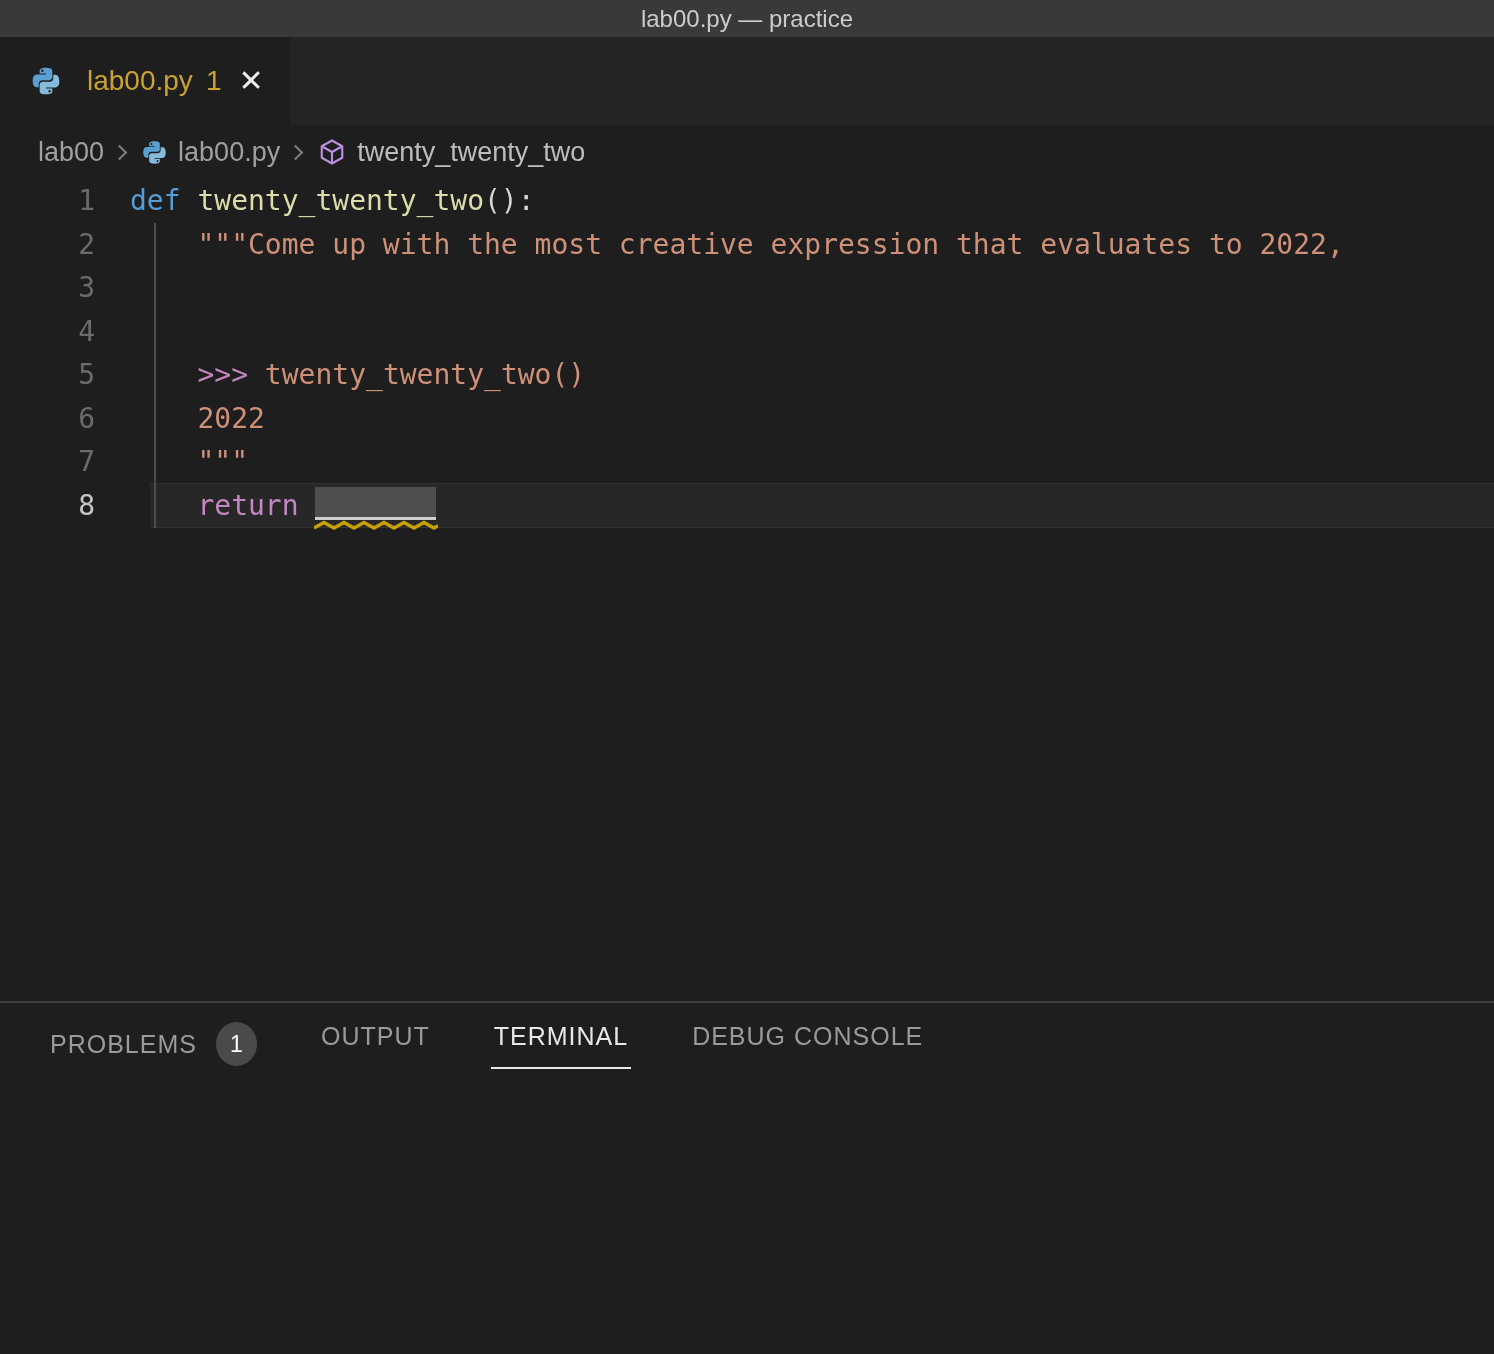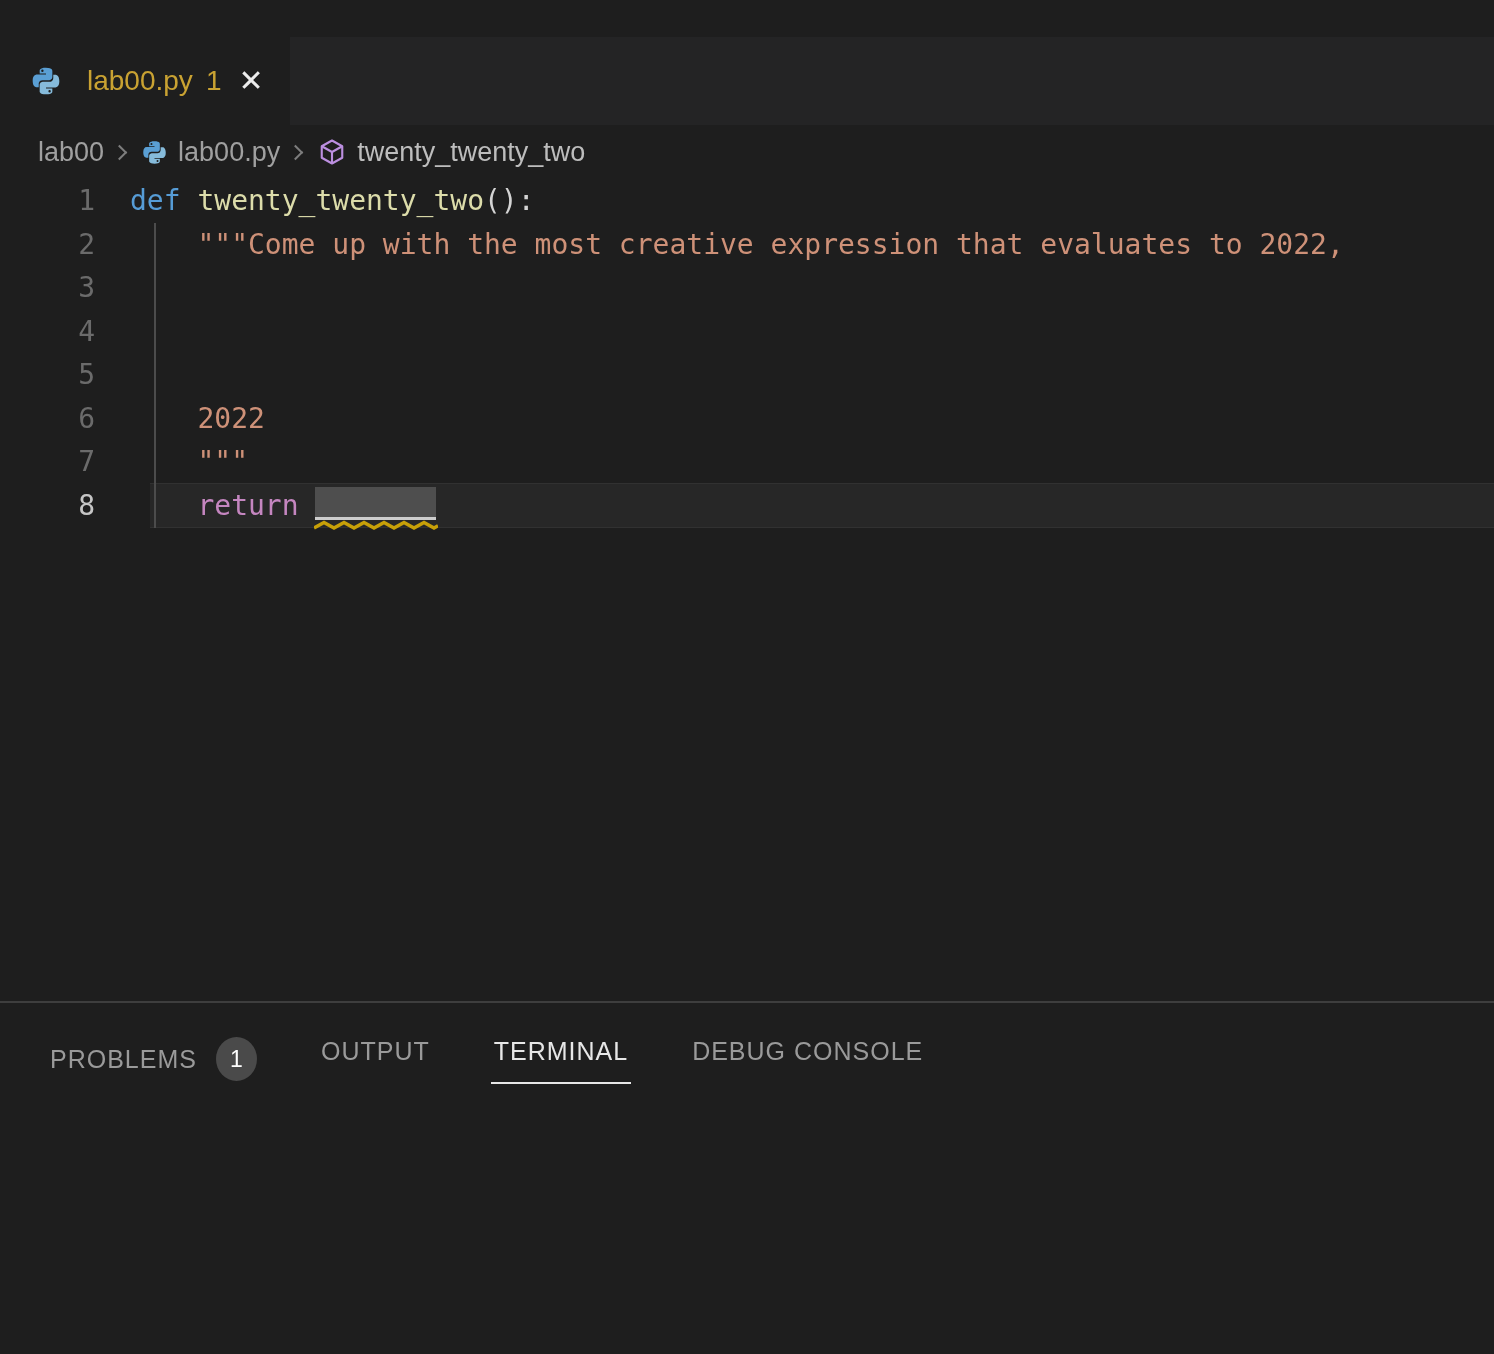--- a/index.html
+++ b/index.html
@@ -82,21 +82,21 @@
 
   
   .panel-divider {
     position:absolute; top:1001px; left:0; right:0; height:2px; background:#3e3e3e;
   }
   .panel { position:absolute; top:1003px; left:0; right:0; bottom:0; background:#1e1e1e; }
   .panel-tabs {
     display:flex; align-items:flex-start; padding-left:47px; height:88px;
   }
   .panel-tab {
-    display:flex; align-items:center; margin-right:58px; padding:34px 3px 16px 3px;
+    display:flex; align-items:center; margin-right:58px; padding:19px 3px 16px 3px;
     color:#9a9a9a; font-size:25px; letter-spacing:1px; cursor:pointer;
     border-bottom:2.5px solid transparent;
   }
   .panel-tab.active { color:#e7e7e7; border-bottom-color:#e7e7e7; }
   .panel-badge {
     display:inline-flex; align-items:center; justify-content:center;
     width:41px; height:44px; border-radius:50%; background:#4a4a4a; color:#ffffff;
     font-size:23px; letter-spacing:0; margin-left:19px;
   }
 
@@ -105,20 +105,23 @@
     position:absolute; top:1118px; left:47px; right:0; bottom:0;
     font-family:"DejaVu Sans Mono", monospace; font-size:28px; line-height:34px;
     color:#d2d2d2; cursor:text;
   }
 </style>
 </head>
 <body>
 
 <div id="window">
 
+  <div class="titlebar">
+    <span class="titlebar-text">lab00.py — practice</span>
+  </div>
 
   <div class="tabstrip">
     <div class="tab">
       <span class="crumb-icon">
         <svg viewBox="0 0 48 48" width="32" height="32">
           <path fill="#5a9fd4" d="M23.8 4c-9.9 0-9.3 4.3-9.3 4.3v4.5h9.5v1.3H10.6S4 13.4 4 23.5s5.7 9.7 5.7 9.7h3.4v-4.7s-.2-5.7 5.6-5.7h9.4s5.4.1 5.4-5.2V8.7S34.4 4 23.8 4zm-5.2 2.9a1.8 1.8 0 1 1 0 3.6 1.8 1.8 0 0 1 0-3.6z"></path>
           <path fill="#86bbdb" d="M24.2 44c9.9 0 9.3-4.3 9.3-4.3v-4.5H24v-1.3h13.4S44 34.6 44 24.5s-5.7-9.7-5.7-9.7h-3.4v4.7s.2 5.7-5.6 5.7h-9.4s-5.4-.1-5.4 5.2v8.9S13.6 44 24.2 44zm5.2-2.9a1.8 1.8 0 1 1 0-3.6 1.8 1.8 0 0 1 0 3.6z"></path>
         </svg>
       </span>
       <span class="tab-label">lab00.py</span>
@@ -170,20 +173,21 @@
       <span class="ln">3</span>
     </div>
 
     <div class="code-row">
       <span class="ln">4</span>
       <span class="code-text"><span class="c-pl"></span></span>
     </div>
 
     <div class="code-row">
       <span class="ln">5</span>
+      <span class="code-text"><span class="c-pl">    </span><span class="c-kw2">&gt;&gt;&gt;</span><span class="c-str"> twenty_twenty_two()</span></span>
     </div>
 
     <div class="code-row">
       <span class="ln">6</span>
       <span class="code-text"><span class="c-str">    2022</span></span>
     </div>
 
     <div class="code-row">
       <span class="ln">7</span>
       <span class="code-text"><span class="c-str">    """</span></span>

